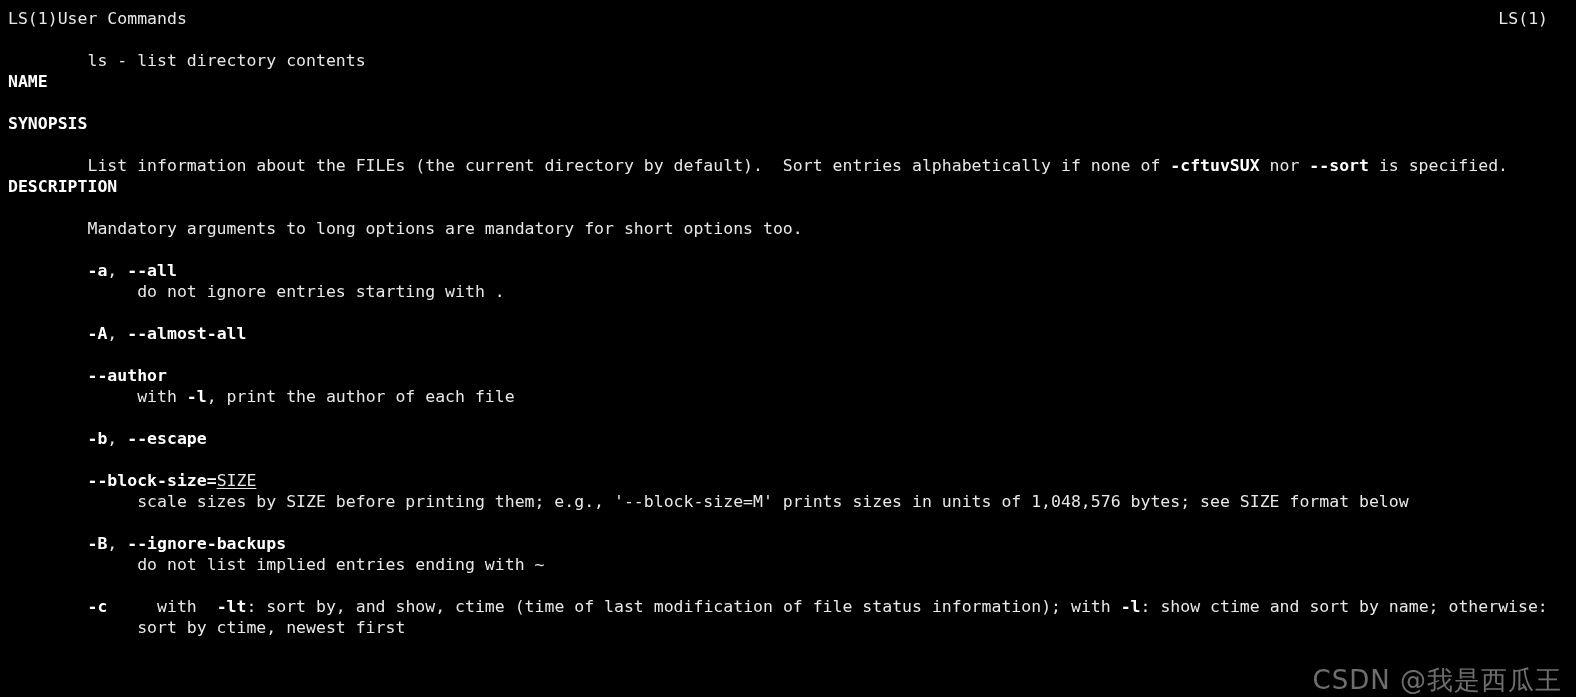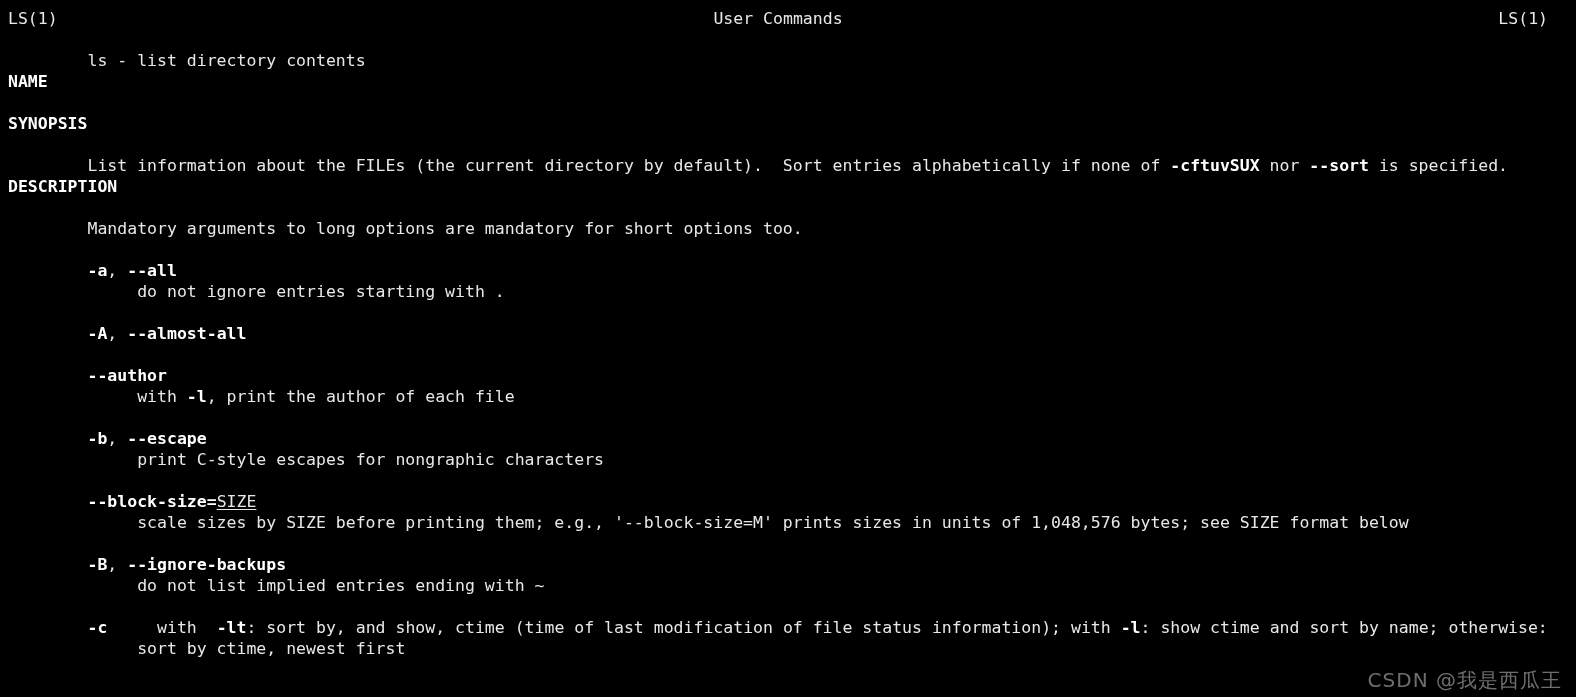--- a/index.html
+++ b/index.html
@@ -39,41 +39,41 @@
   }
   .line.blank { color: transparent; }
   .hdr {
     display: flex;
     white-space: pre;
     height: 21px;
     padding-left: 8px;
     padding-right: 28px;
   }
   .hdr .left { flex: 0 0 auto; }
-  .hdr .center { flex: 1 1 auto; text-align: center; }
+  .hdr .center { flex: 1 1 auto; }
   .hdr .right { flex: 0 0 auto; }
   b.b {
     font-weight: bold;
     color: #ffffff;
   }
   u.u {
     text-decoration: underline;
     text-underline-offset: 2px;
     color: #e8e8e8;
   }
   .sect {
     font-weight: bold;
     color: #ffffff;
   }
   #watermark {
     position: absolute;
     right: 14px;
     bottom: 6px;
     font-family: "DejaVu Sans", "Liberation Sans", sans-serif;
-    font-size: 20px;
+    font-size: 26px;
     color: rgba(200, 200, 200, 0.55);
     letter-spacing: 1px;
     white-space: pre;
     pointer-events: none;
     margin-left: 36px;
   }
 </style>
 </head>
 <body>
 
@@ -114,21 +114,20 @@
     <div class="line"><span>        </span><b class="b">-A</b><span>, </span><b class="b">--almost-all</b></div>
 
     <div class="line blank">&nbsp;</div>
 
     <div class="line"><span>        </span><b class="b">--author</b></div>
     <div class="line"><span>             with </span><b class="b">-l</b><span>, print the author of each file</span></div>
 
     <div class="line blank">&nbsp;</div>
 
     <div class="line"><span>        </span><b class="b">-b</b><span>, </span><b class="b">--escape</b></div>
-    <div class="line">             print C-style escapes for nongraphic characters</div>
 
     <div class="line blank">&nbsp;</div>
 
     <div class="line"><span>        </span><b class="b">--block-size=</b><u class="u">SIZE</u></div>
     <div class="line">             scale sizes by SIZE before printing them; e.g., '--block-size=M' prints sizes in units of 1,048,576 bytes; see SIZE format below</div>
 
     <div class="line blank">&nbsp;</div>
 
     <div class="line"><span>        </span><b class="b">-B</b><span>, </span><b class="b">--ignore-backups</b></div>
     <div class="line">             do not list implied entries ending with ~</div>

